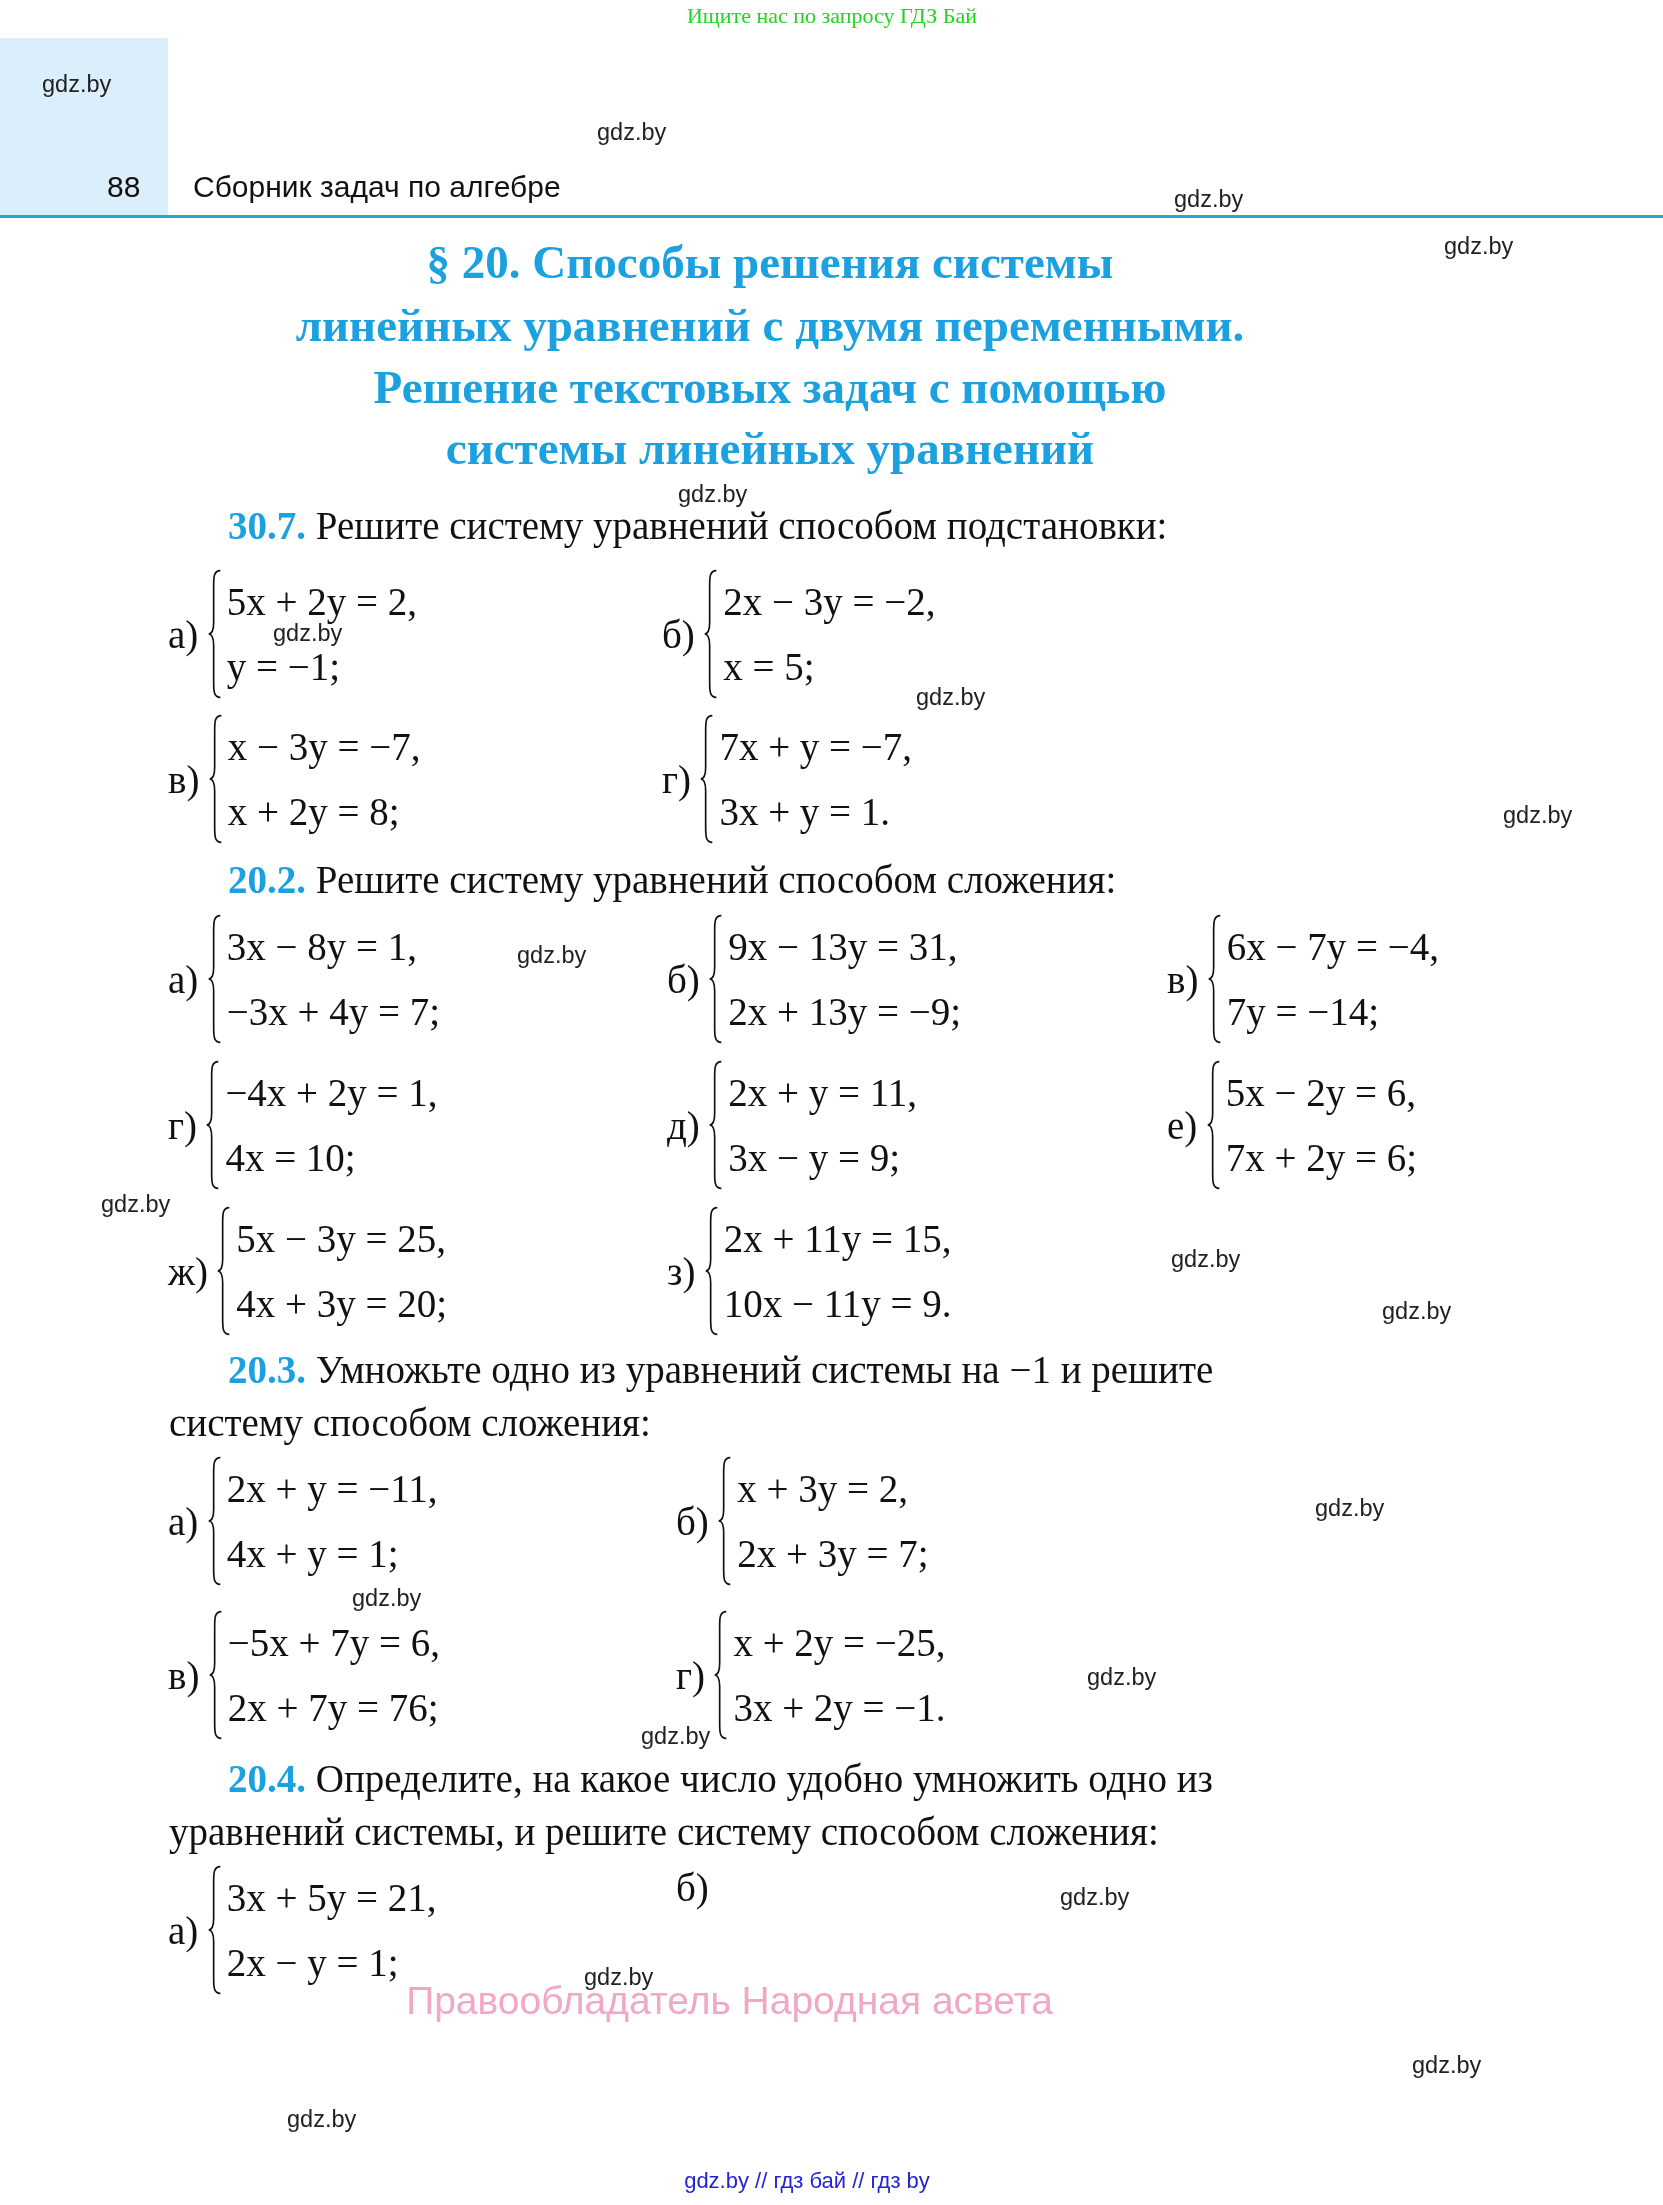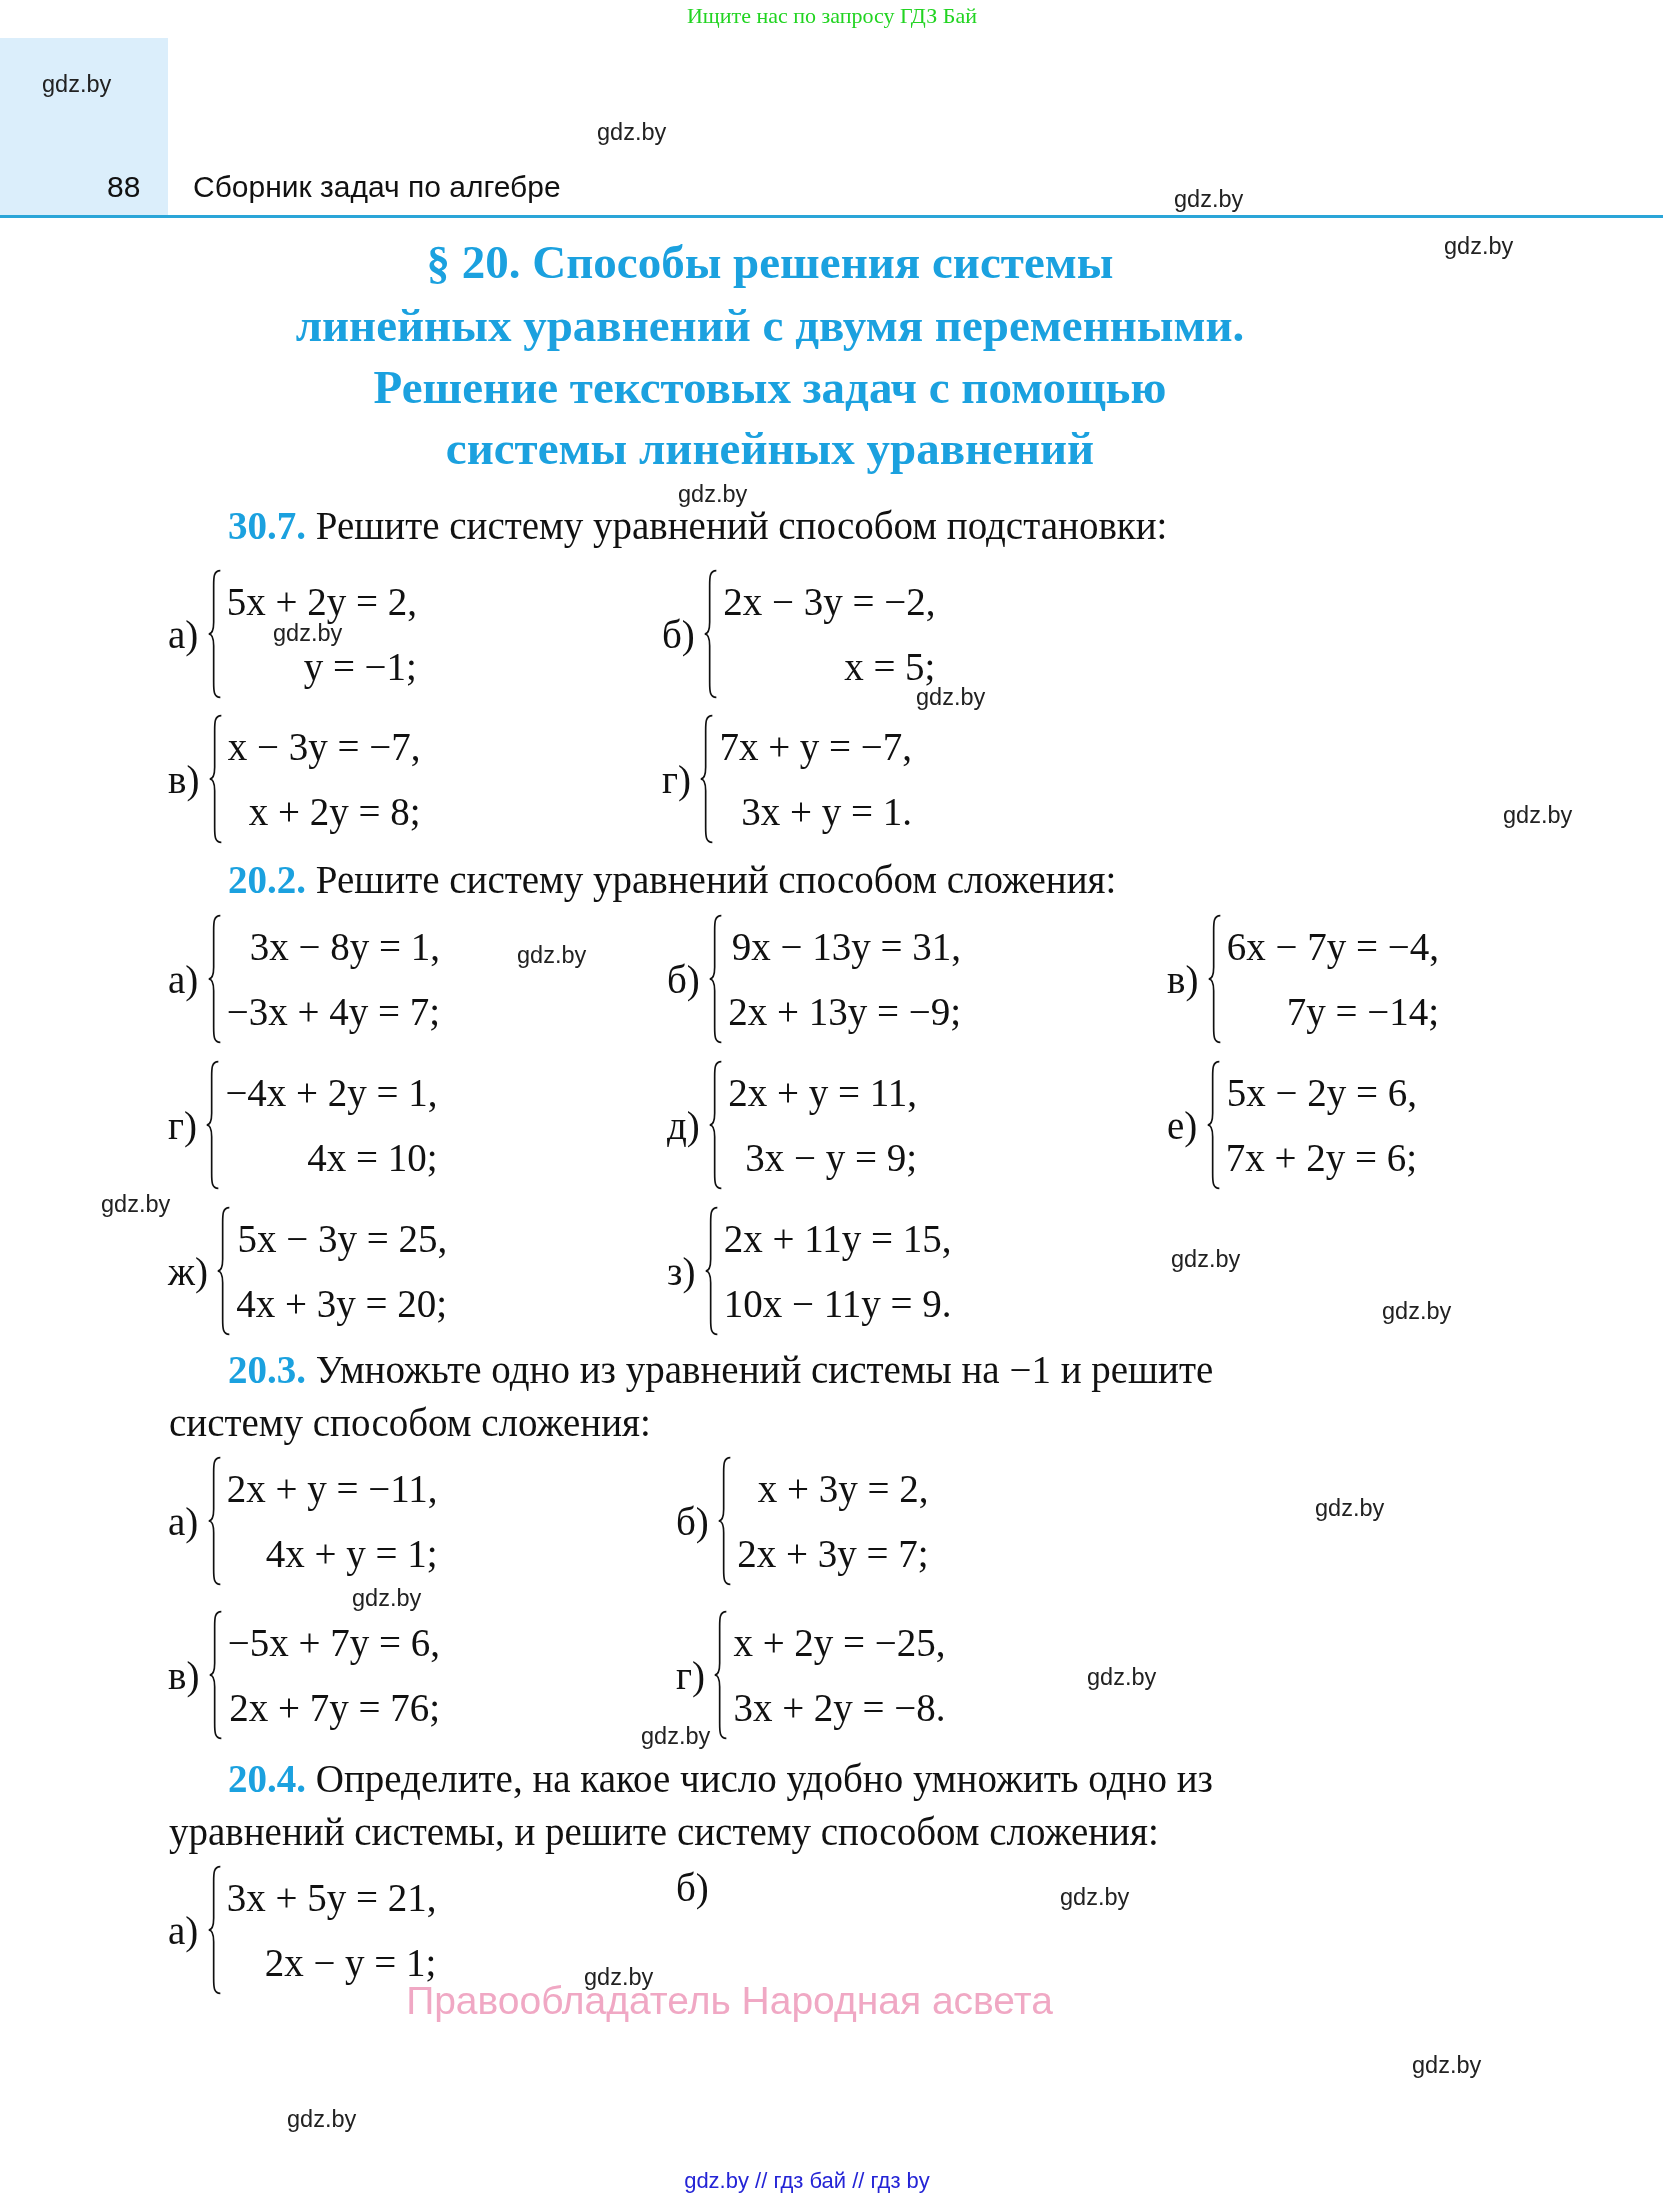--- a/index.html
+++ b/index.html
@@ -15,21 +15,21 @@
   .title-line { left:16px; width:1508px; text-align:center; font-size:47px; font-weight:bold; color:#1ba1df; }
   .wm { font-size:23.5px; color:#222; }
   .task-head { left:228px; font-size:39px; }
   .task-head .num { color:#1ba1df; font-weight:bold; }
   .cont { left:169px; font-size:39px; }
   .item { position:absolute; display:flex; align-items:center; font-size:39px; }
   .item .lbl { width:auto; margin-right:8.4px; }
   .brace-wrap { display:flex; align-items:stretch; }
   .brace { width:15px; position:relative; }
   .brace svg { position:absolute; left:0; top:0; width:15px; height:100%; }
-  .eqs { display:flex; flex-direction:column; justify-content:space-between; padding-left:5px;text-align:right; }
+  .eqs { display:flex; flex-direction:column; justify-content:space-between; padding-left:5px; }
   .eq { line-height:65px; height:65px; font-size:39px; }
   .copyright { left:0; width:1459px; text-align:center; top:1979px; font-size:39px; color:#f0a8c4; }
   .bottom-links { left:0; width:1614px; text-align:center; top:2168px; font-size:22px; color:#2424d6; }
 </style>
 </head>
 <body>
 
 <div class="abs sans top-banner">Ищите нас по запросу ГДЗ Бай</div>
 
 <div class="abs side-box"></div>
@@ -296,21 +296,21 @@
 <div class="item" style="left:676px;top:1610px">
   <span class="lbl">г)</span>
   <div class="brace-wrap">
       <div class="brace">
         <svg viewBox="0 0 18 156" preserveAspectRatio="none">
           <path d="M16 2 C8 2 8 10 8 20 L8 64 C8 74 6 78 2 78 C6 78 8 82 8 92 L8 136 C8 146 8 154 16 154" fill="none" stroke="#111" stroke-width="2"></path>
         </svg>
       </div>
   <div class="eqs">
         <div class="eq">x + 2y = −25,</div>
-        <div class="eq">3x + 2y = −8.</div>
+        <div class="eq">3x + 2y = −1.</div>
       </div>
     </div>
 </div>
 
 <div class="abs task-head" style="top:1756px">
   <span class="num">20.4.</span>
   <span>Определите, на какое число удобно умножить одно из</span>
 </div>
 <div class="abs cont" style="top:1809px">уравнений системы, и решите систему способом сложения:</div>
 

